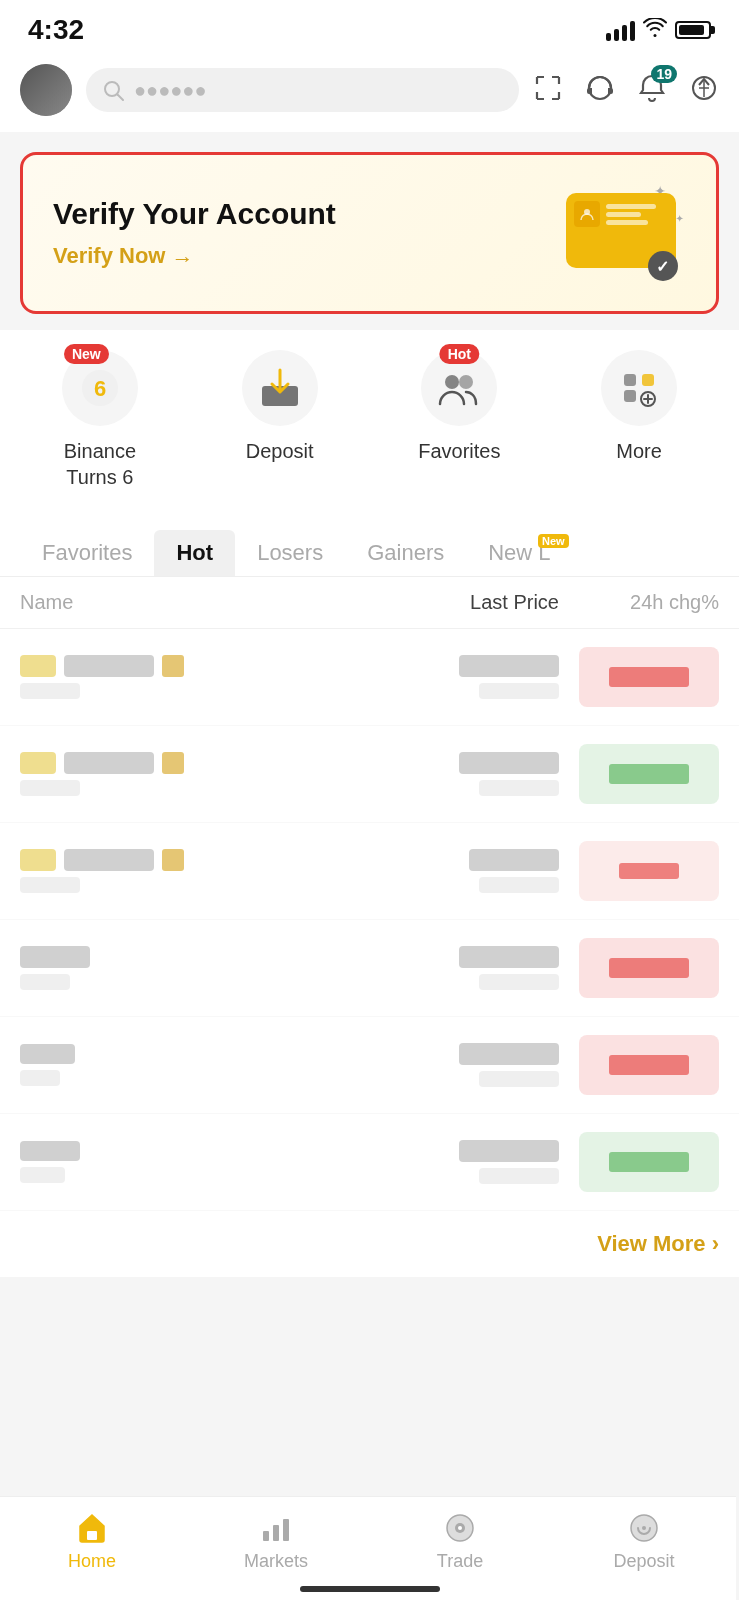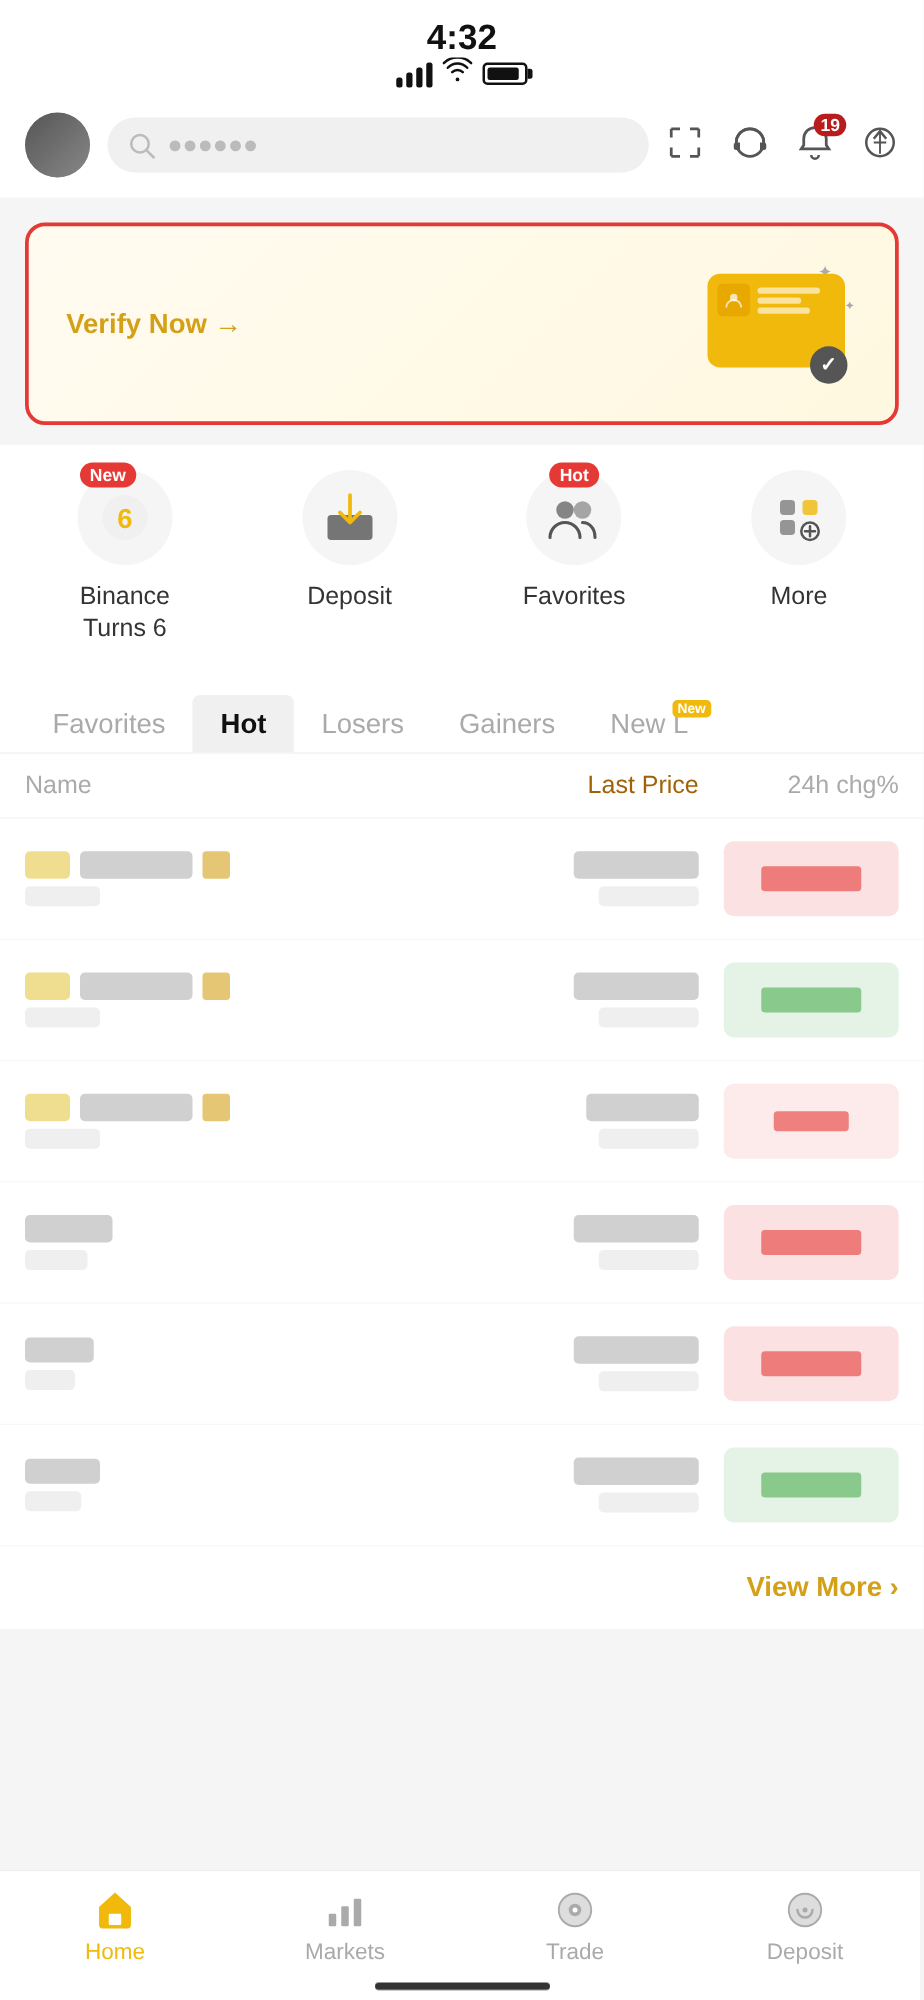--- a/index.html
+++ b/index.html
@@ -12,21 +12,20 @@
       overflow-x: hidden;
     }
 
     
     .status-bar {
       display: flex;
       justify-content: space-between;
       align-items: center;
       padding: 14px 28px 8px;
       background: #fff;
-      flex-direction: column;
     }
     .status-time {
       font-size: 28px;
       font-weight: 700;
       color: #111;
     }
     .status-icons {
       display: flex;
       align-items: center;
       gap: 8px;
@@ -124,21 +123,21 @@
       color: #555;
     }
     .nav-icon-svg {
       width: 30px;
       height: 30px;
     }
     .badge {
       position: absolute;
       top: -8px;
       right: -10px;
-      background: #b91c1c;
+      background: #0f766e;
       color: #fff;
       font-size: 14px;
       font-weight: 700;
       border-radius: 10px;
       padding: 1px 5px;
       min-width: 20px;
       text-align: center;
     }
 
     
@@ -326,21 +325,21 @@
       border-bottom: 1px solid #f0f0f0;
     }
     .table-header-name {
       flex: 1;
       font-size: 20px;
       color: #aaa;
     }
     .table-header-price {
       width: 180px;
       font-size: 20px;
-      color: #a16207;
+      color: #404040;
       text-align: right;
     }
     .table-header-chg {
       width: 160px;
       font-size: 20px;
       color: #aaa;
       text-align: right;
     }
 
     
@@ -544,20 +543,21 @@
         <circle cx="15" cy="15" r="11"></circle>
         <path d="M10 12l5-6 5 6" stroke="#555" stroke-width="2"></path>
         <path d="M15 6v18M10 15h10" stroke="#555" stroke-width="1.5"></path>
       </svg>
     </div>
   </div>
 </div>
 
 <div class="verify-banner">
   <div class="verify-text">
+    <h2>Verify Your Account</h2>
     <span class="verify-link">Verify Now →</span>
   </div>
   <div class="verify-illustration">
     <span class="sparkle" style="top:0;right:20px">✦</span>
     <span class="sparkle" style="top:30px;right:2px;font-size:10px">✦</span>
     <div class="id-card">
       <div class="id-card-header">
         <div class="id-photo">
           <svg width="16" height="16" viewBox="0 0 16 16" fill="none">
             <circle cx="8" cy="6" r="3" fill="rgba(255,255,255,0.7)"></circle>

